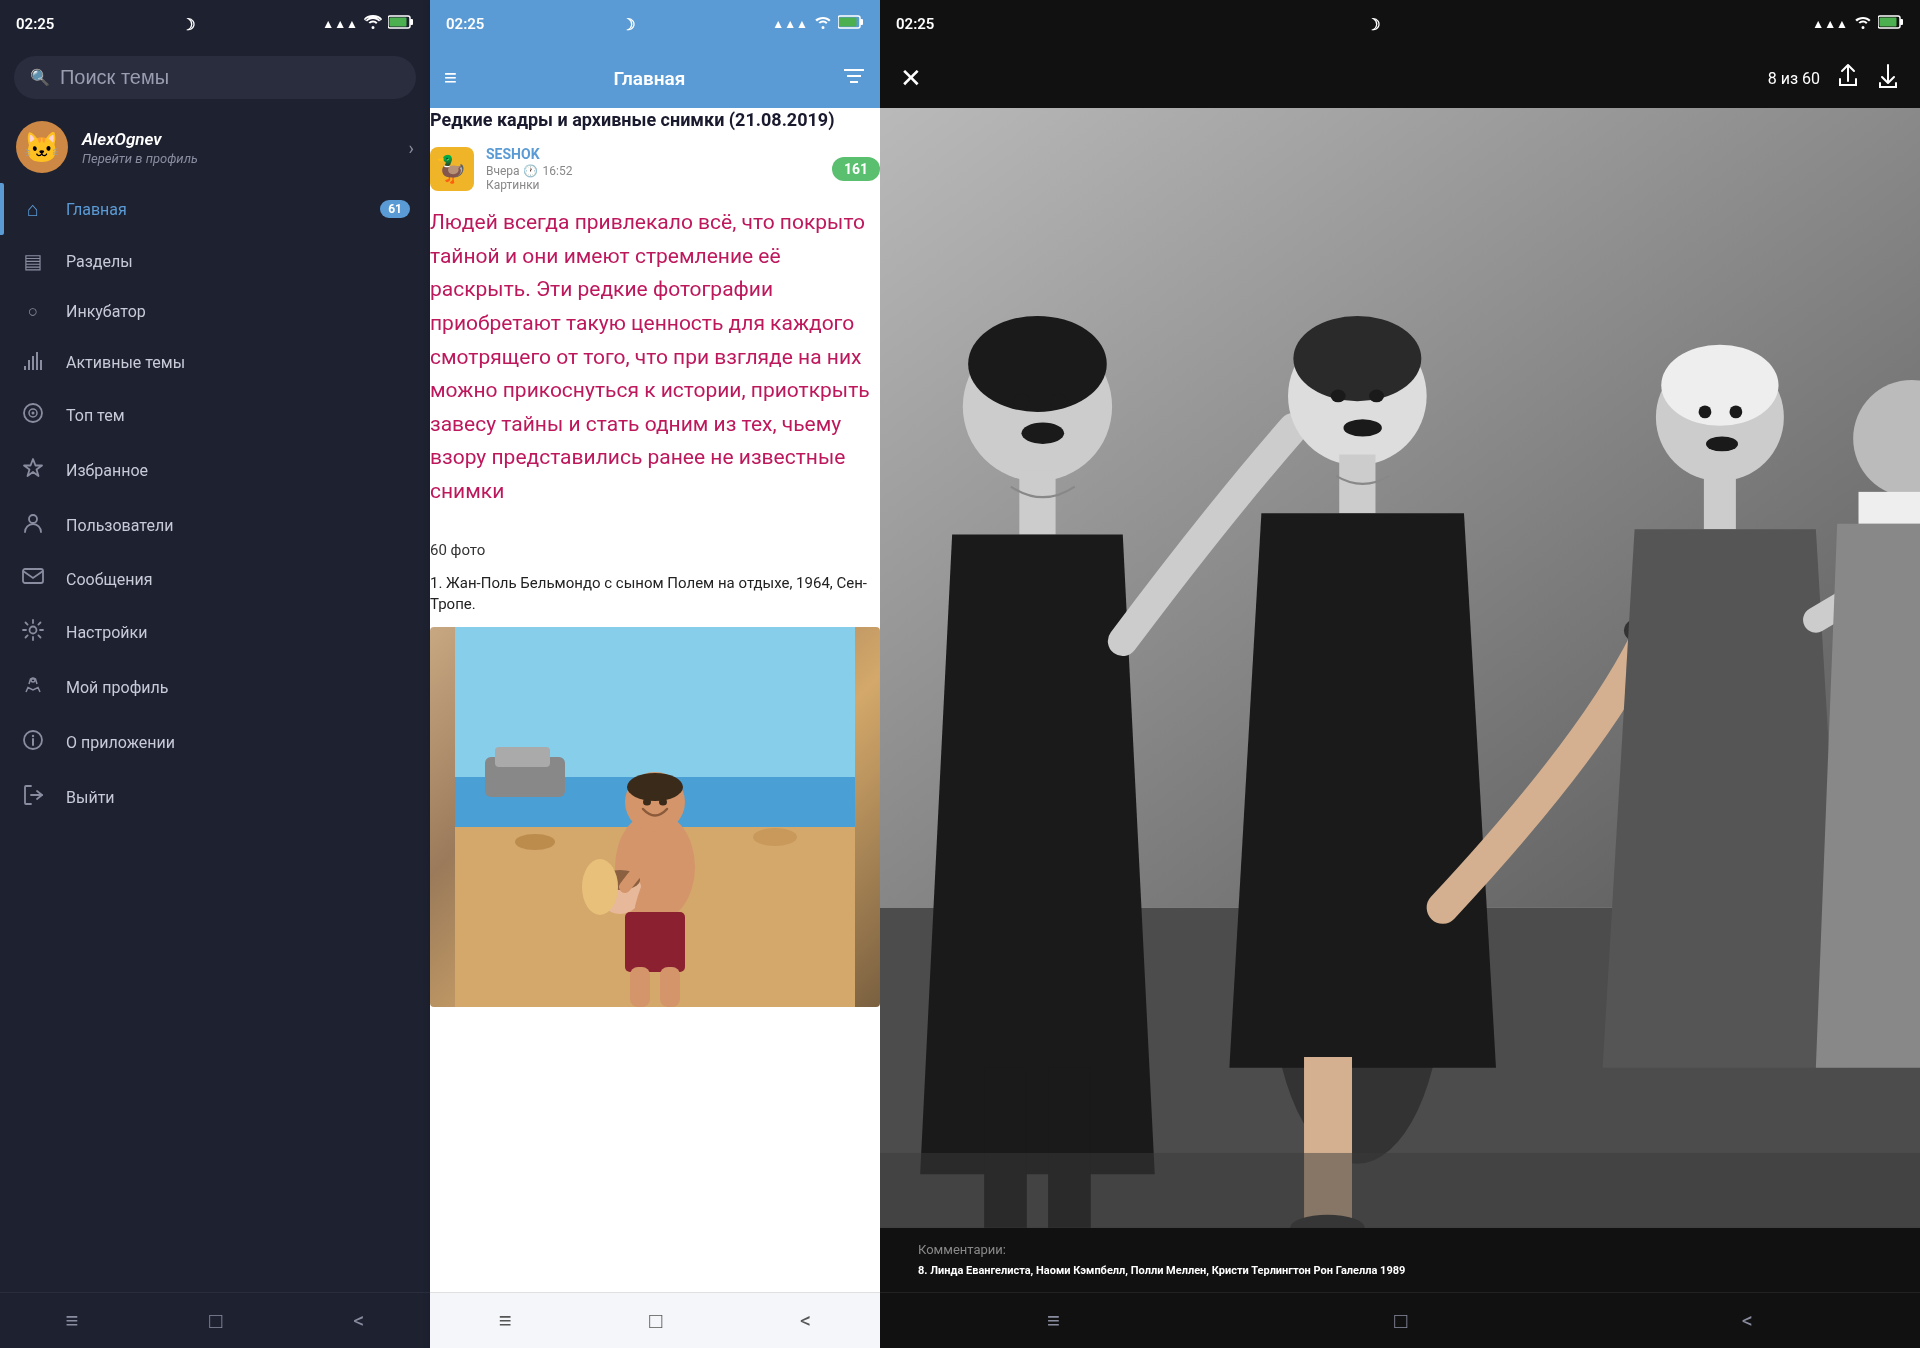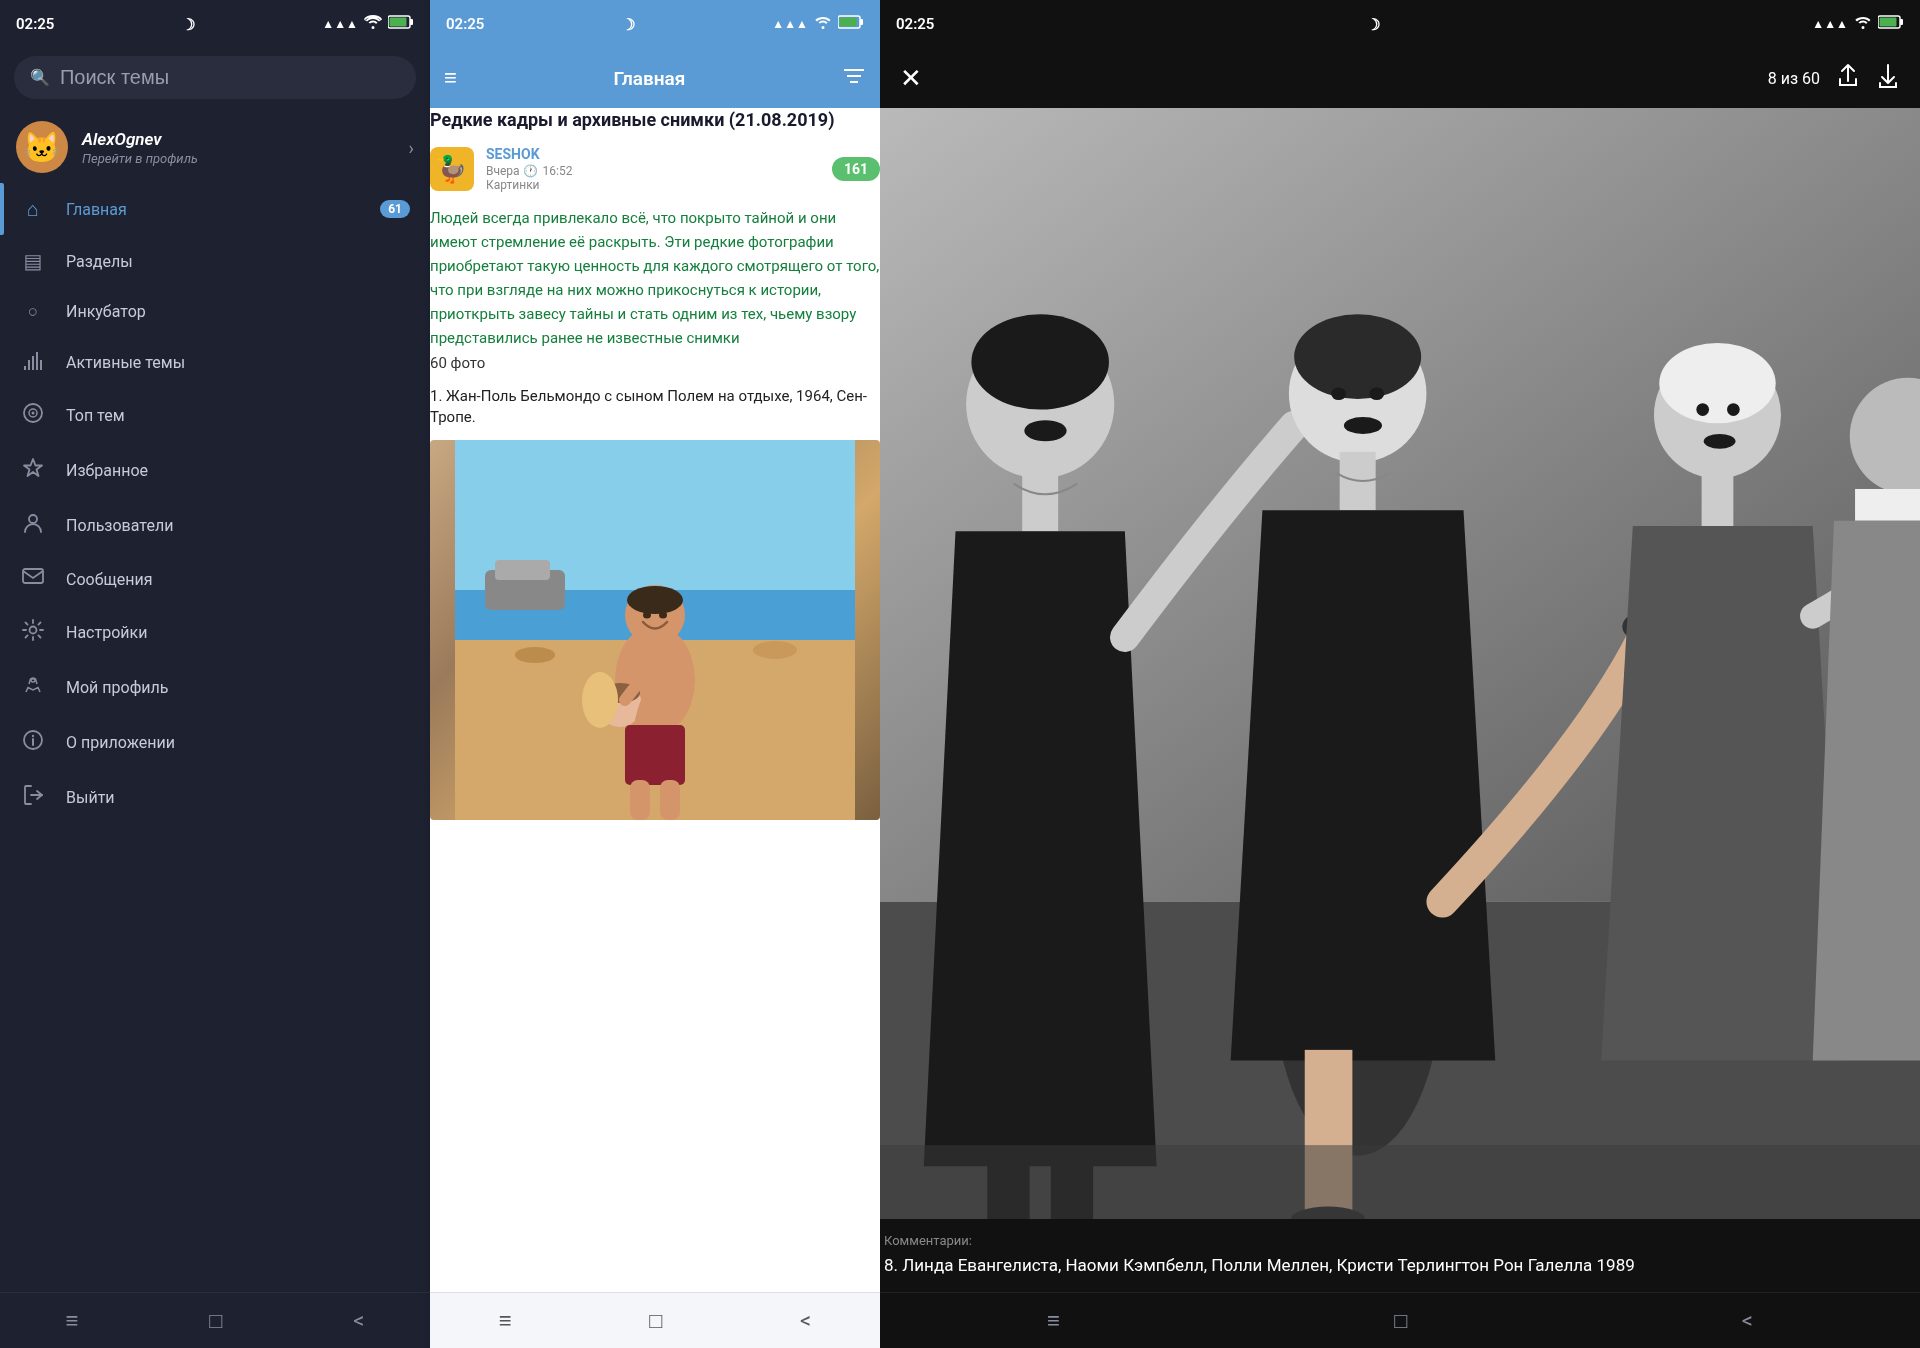--- a/index.html
+++ b/index.html
@@ -180,24 +180,24 @@
     .author-category { color: #888; font-size: 12px; }
     .comment-count-badge {
       background: #5abf6e;
       color: #fff;
       font-size: 14px;
       font-weight: 700;
       padding: 4px 12px;
       border-radius: 20px;
     }
     .article-body {
-      font-size: 15px;
-      color: #15803d;
+      font-size: 21px;
+      color: #be185d;
       line-height: 1.6;
-      margin-bottom: 4px;
+      margin-bottom: 32px;
     }
     .photo-count {
       font-size: 15px;
       color: #333;
       margin-bottom: 14px;
       font-weight: 400;
     }
     .photo-caption {
       font-size: 15px;
       color: #222;
@@ -247,32 +247,32 @@
       background: #1a1a1a;
       display: flex;
       align-items: center;
       justify-content: center;
       overflow: hidden;
       position: relative;
     }
 
     .viewer-caption-area {
       background: #111;
-      padding: 14px 4px;
+      padding: 14px 38px;
       flex-shrink: 0;
     }
     .viewer-caption-label {
       color: #888;
       font-size: 13px;
       margin-bottom: 6px;
     }
     .viewer-caption-text {
       color: #fff;
-      font-size: 17px;
-      font-weight: 400;
+      font-size: 11px;
+      font-weight: 700;
       line-height: 1.4;
     }
 
     .viewer-bottom-bar {
       height: 56px;
       background: #111;
       display: flex;
       align-items: center;
       justify-content: space-around;
       border-top: 1px solid #222;

